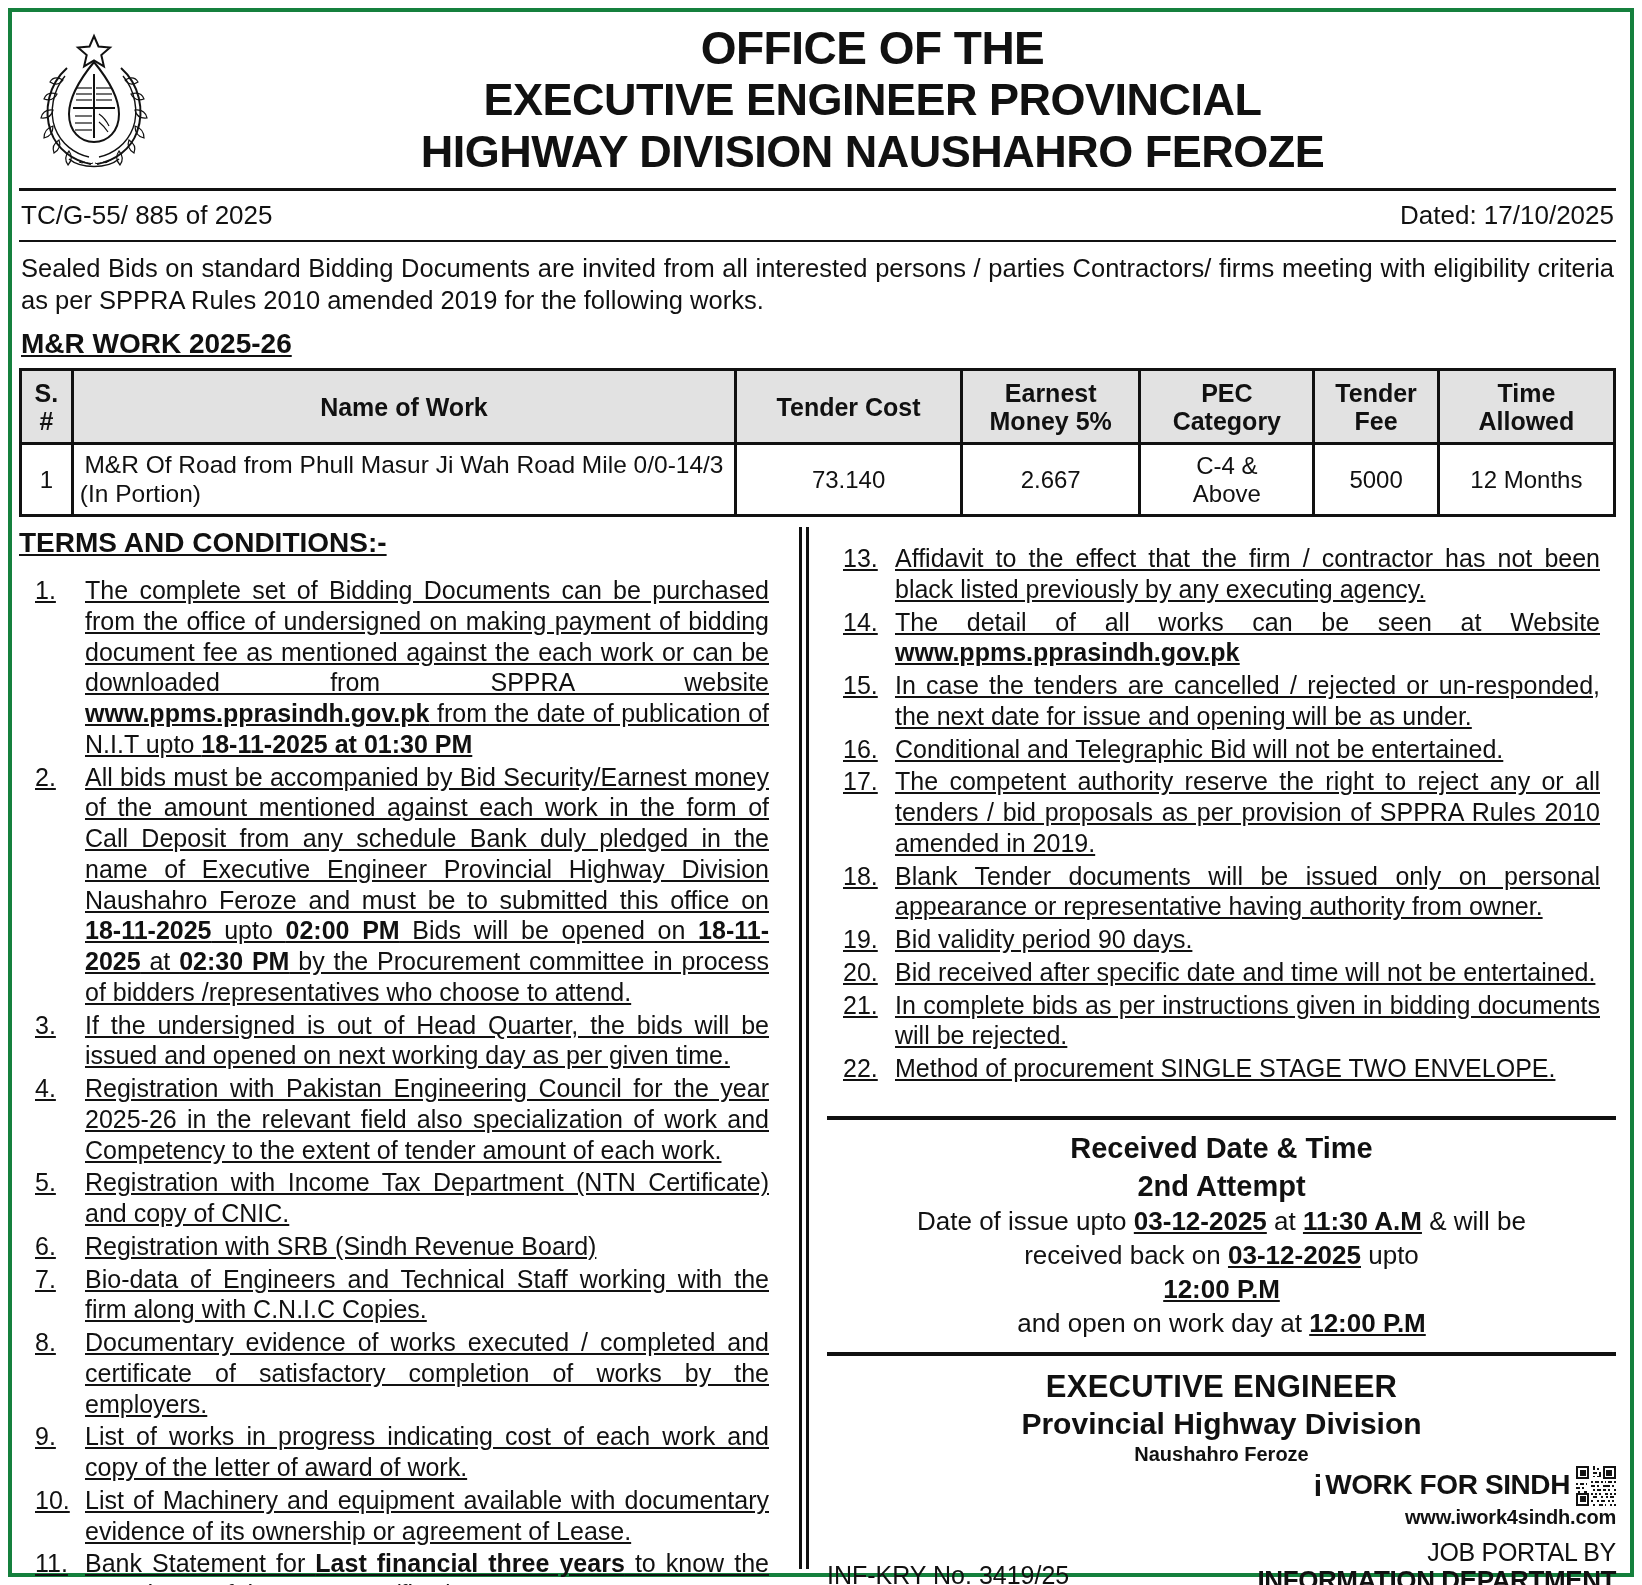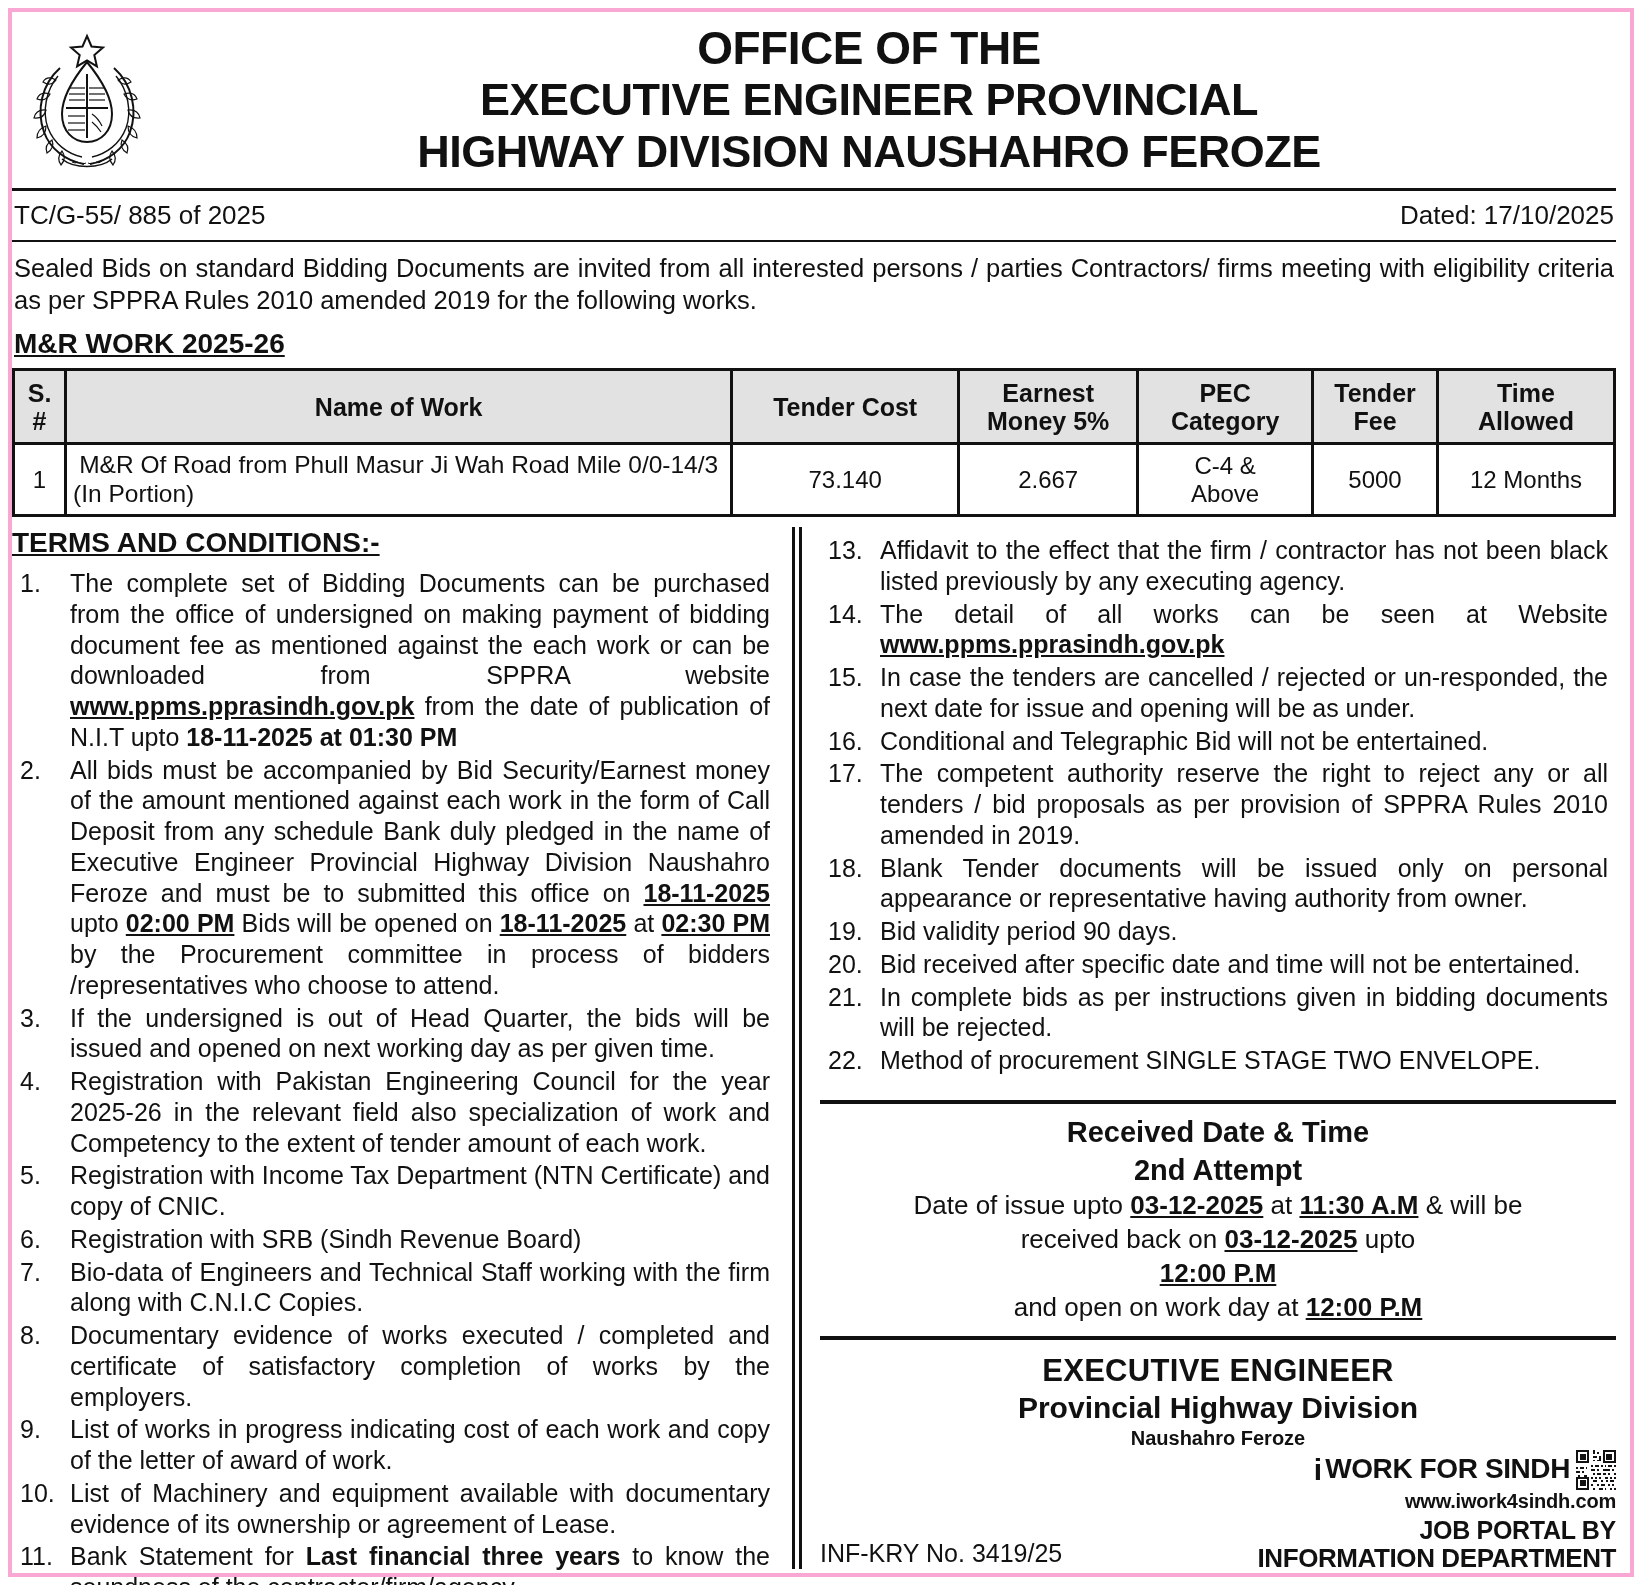--- a/index.html
+++ b/index.html
@@ -13,22 +13,22 @@
     color: #111;
     -webkit-font-smoothing: antialiased;
   }
   .page {
     width: 1642px; height: 1585px;
     padding: 8px;
     background: #fff;
   }
   .frame {
     width: 100%; height: 100%;
-    border: 4px solid #f9a8d4;
-    padding: 6px 14px 4px 0;
+    border: 4px solid #15803d;
+    padding: 6px 14px 4px 7px;
     display: flex;
     flex-direction: column;
   }
 
   
   .header {
     display: flex;
     align-items: flex-start;
     padding-top: 4px;
   }
@@ -152,21 +152,21 @@
 
   .terms-head {
     font-size: 28px;
     font-weight: bold;
     text-decoration: underline;
     margin-bottom: 9px;
   }
 
   ol.terms {
     list-style: none;
-    margin: 8px; padding: 0;
+    margin: 16px; padding: 0; text-decoration: underline;
   }
   ol.terms li {
     display: flex;
     font-size: 25px;
     line-height: 1.23;
     margin-bottom: 2px;
   }
   ol.terms li .num {
     flex: 0 0 50px;
     text-align: left;
@@ -250,23 +250,23 @@
     letter-spacing: -0.4px;
   }
   .brand-url {
     font-size: 20px;
     font-weight: bold;
     letter-spacing: -0.2px;
     margin-top: 1px;
   }
   .brand-job {
     font-size: 25px;
-    font-weight: bold;
+    font-weight: normal;
     letter-spacing: -0.3px;
-    margin-top: 5px;
+    margin-top: 11px;
   }
   .brand-dept {
     font-size: 26px;
     font-weight: bold;
     letter-spacing: -0.4px;
   }
   .qr { width: 40px; height: 40px; }
 </style>
 </head>
 <body>

